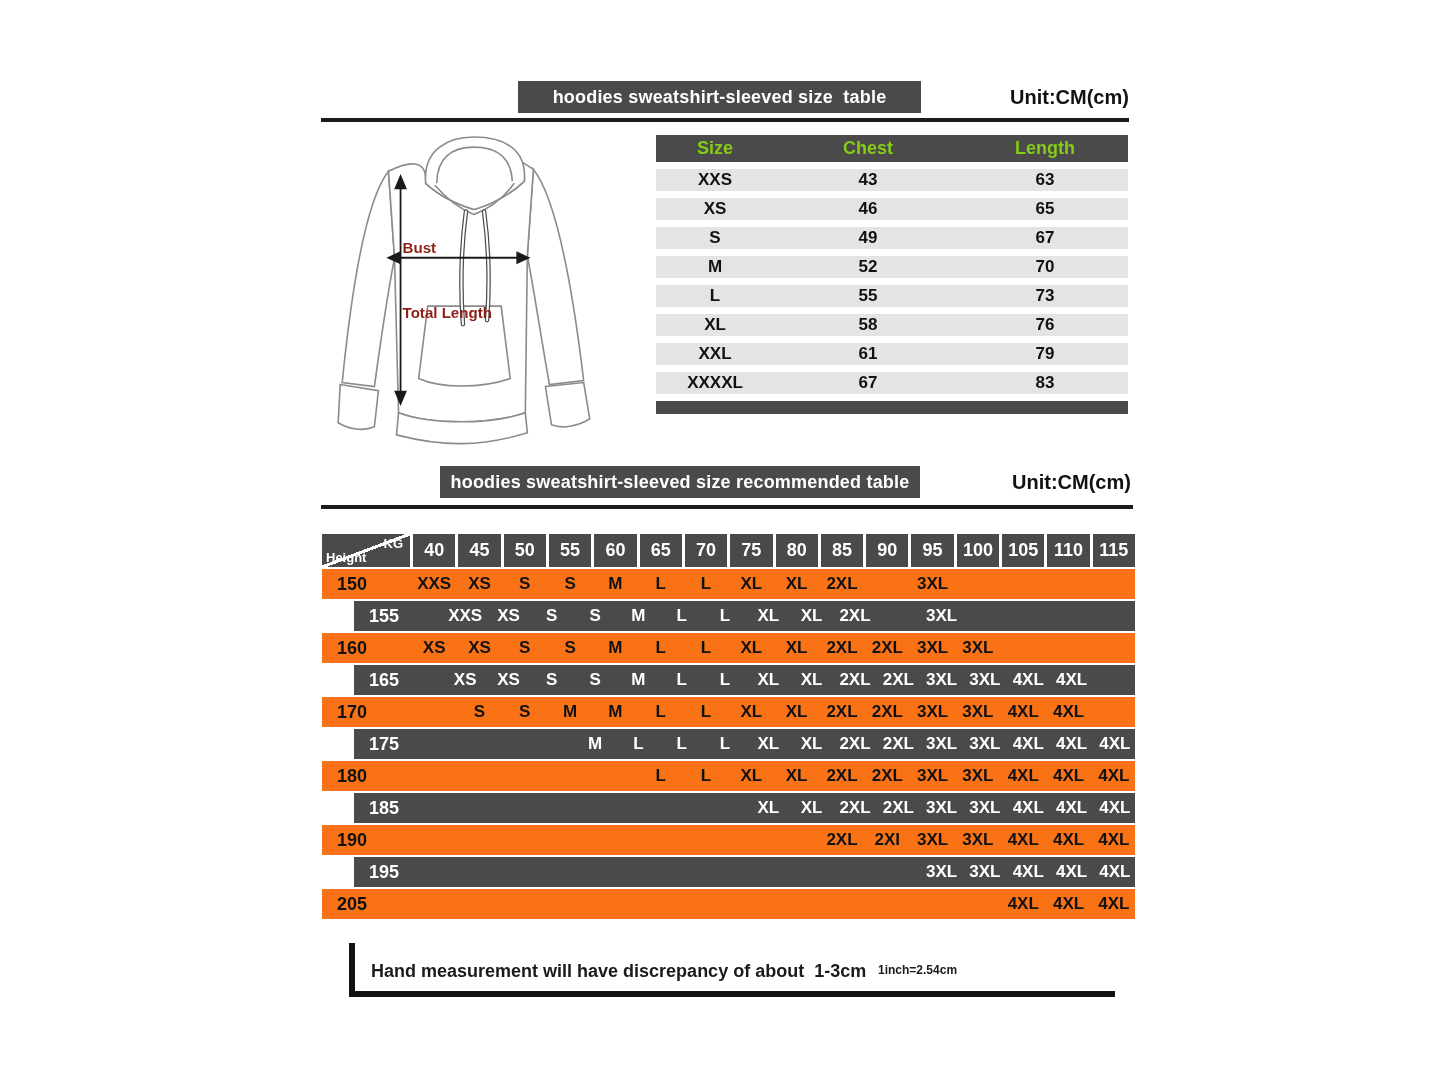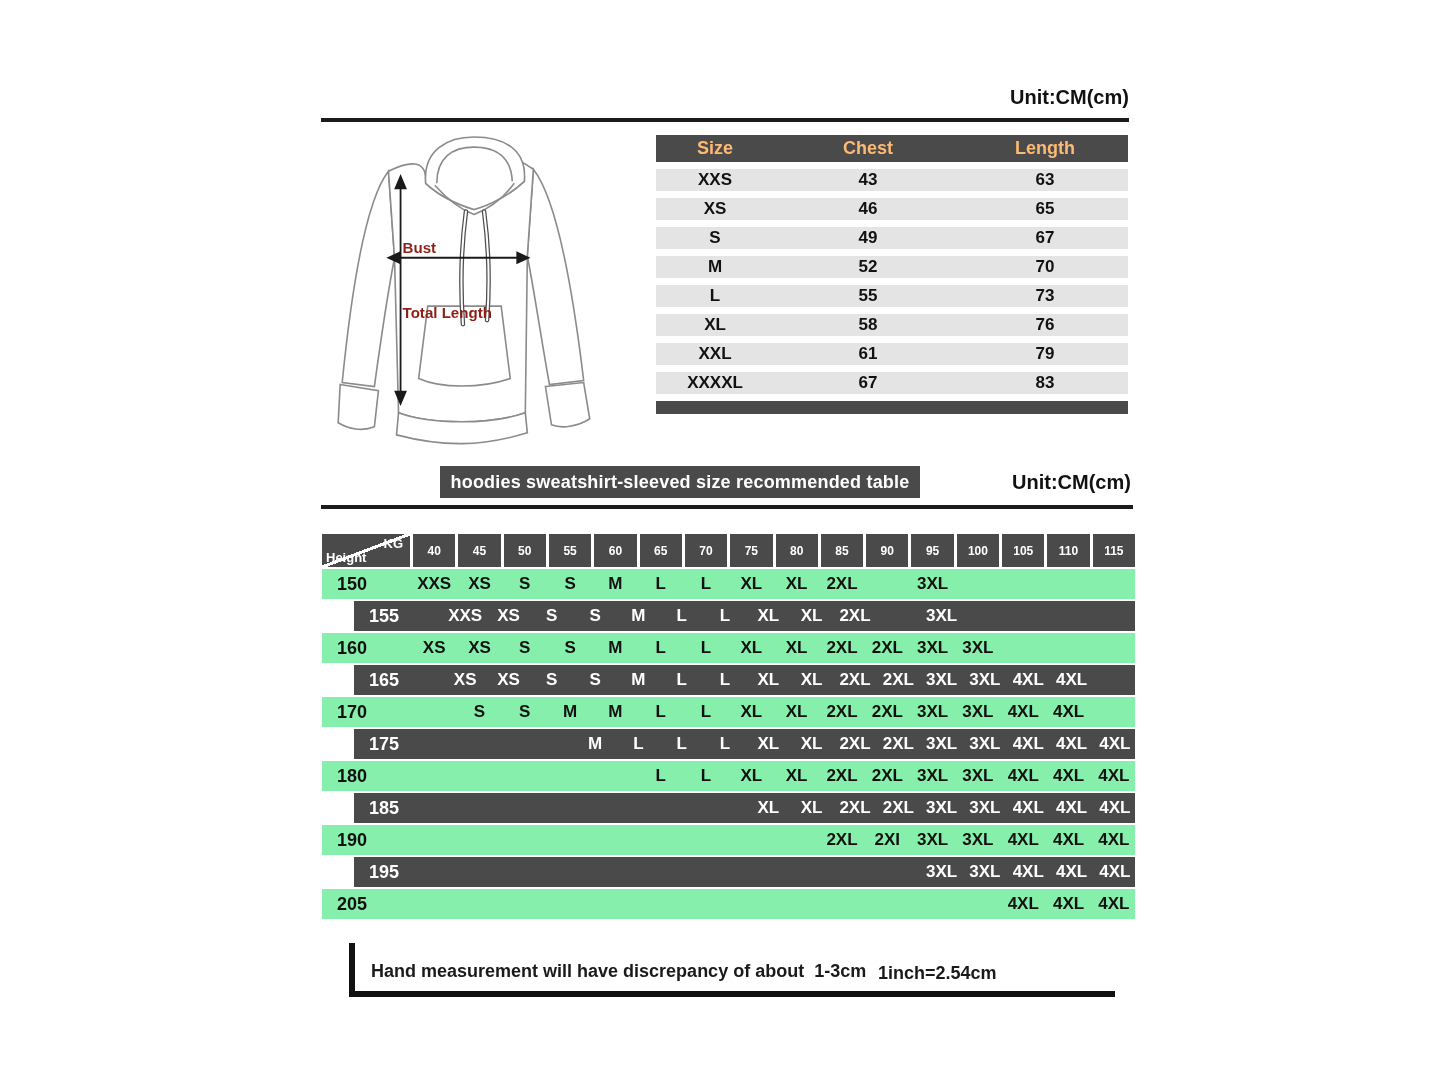--- a/index.html
+++ b/index.html
@@ -25,21 +25,21 @@
   .r2 { left:321px; top:505px; width:812px; }
 
   
   .hoodie { left:330px; top:131px; width:287px; height:327px; }
   .hoodie text { font-family:"Liberation Sans", sans-serif; font-weight:700; }
 
   
   .sizetable { left:656px; top:135px; width:472px; }
   .st-header {
     display:grid; grid-template-columns:118px 188px 166px; height:27px;
-    background:#4a4a4a; color:#fdba74; font-size:18px; align-items:center; text-align:center;
+    background:#4a4a4a; color:#84cc16; font-size:18px; align-items:center; text-align:center;
   }
   .st-row {
     display:grid; grid-template-columns:118px 188px 166px; height:22px; margin-top:7px;
     background:#e4e4e4; font-size:17px; align-items:center; text-align:center; color:#111;
   }
   .st-footerbar { height:13px; margin-top:7px; background:#4a4a4a; }
 
   
   .matrix { left:322px; top:534px; width:813px; }
   .m-header { display:flex; gap:3px; height:33px; }
@@ -47,40 +47,43 @@
     flex:0 0 88px; position:relative; color:#fff; font-size:13px;
     background:
       linear-gradient(to bottom right,
         rgba(0,0,0,0) calc(50% - 1.5px), #ffffff calc(50% - 1.5px),
         #ffffff calc(50% + 1.5px), rgba(0,0,0,0) calc(50% + 1.5px)),
       #4a4a4a;
   }
   .m-corner .kg { position:absolute; top:2px; right:7px; }
   .m-corner .hgt { position:absolute; bottom:2px; left:4px; }
   .mh-cell {
-    flex:1 1 0; background:#4a4a4a; color:#fff; font-size:12px;
+    flex:1 1 0; background:#4a4a4a; color:#fff; font-size:18px;
     display:flex; align-items:center; justify-content:center;
   }
   .m-row { display:flex; gap:3px; height:30px; margin-top:2px; font-size:17px; }
-  .m-row.light { background:#86efac; color:#111; }
+  .m-row.light { background:#f97316; color:#111; }
   .m-row.dark  { background:#4a4a4a; color:#ffffff;margin-left:32px; }
   .m-cell { flex:1 1 0; display:flex; align-items:center; justify-content:center; }
   .m-height { flex:0 0 88px; justify-content:flex-start; padding-left:15px; box-sizing:border-box; font-size:18px; }
 
   
   .vbar { left:349px; top:943px; width:6px; height:49px; background:#111; }
   .hbar { left:349px; top:991px; width:766px; height:6px; background:#111; }
   .note { left:371px; top:961px; font-size:18px; white-space:pre; }
-  .conv { left:878px; top:963px; font-size:18px; white-space:pre; }
+  .conv { left:878px; top:963px; font-size:12px; white-space:pre; }
 </style>
 </head>
 <body>
 
 <div class="canvas">
 
+  <div class="abs title-bar t1">
+    <span>hoodies sweatshirt-sleeved size  table</span>
+  </div>
   <div class="abs unit u1">Unit:CM(cm)</div>
   <div class="abs rule r1"></div>
 
   <svg class="abs hoodie" viewBox="0 0 285 325" xmlns="http://www.w3.org/2000/svg">
     <g stroke="#8b8b8b" stroke-width="1.6" fill="#ffffff">
 
       <path d="M58,40 C36,68 22,150 12,250 L44,254 C50,210 56,168 64,126 Z"></path>
       <path d="M10,252 L48,258 L44,294 C32,299 18,296 8,290 Z"></path>
 
       <path d="M202,38 C224,66 240,148 252,248 L218,252 C210,208 204,166 196,124 Z"></path>

